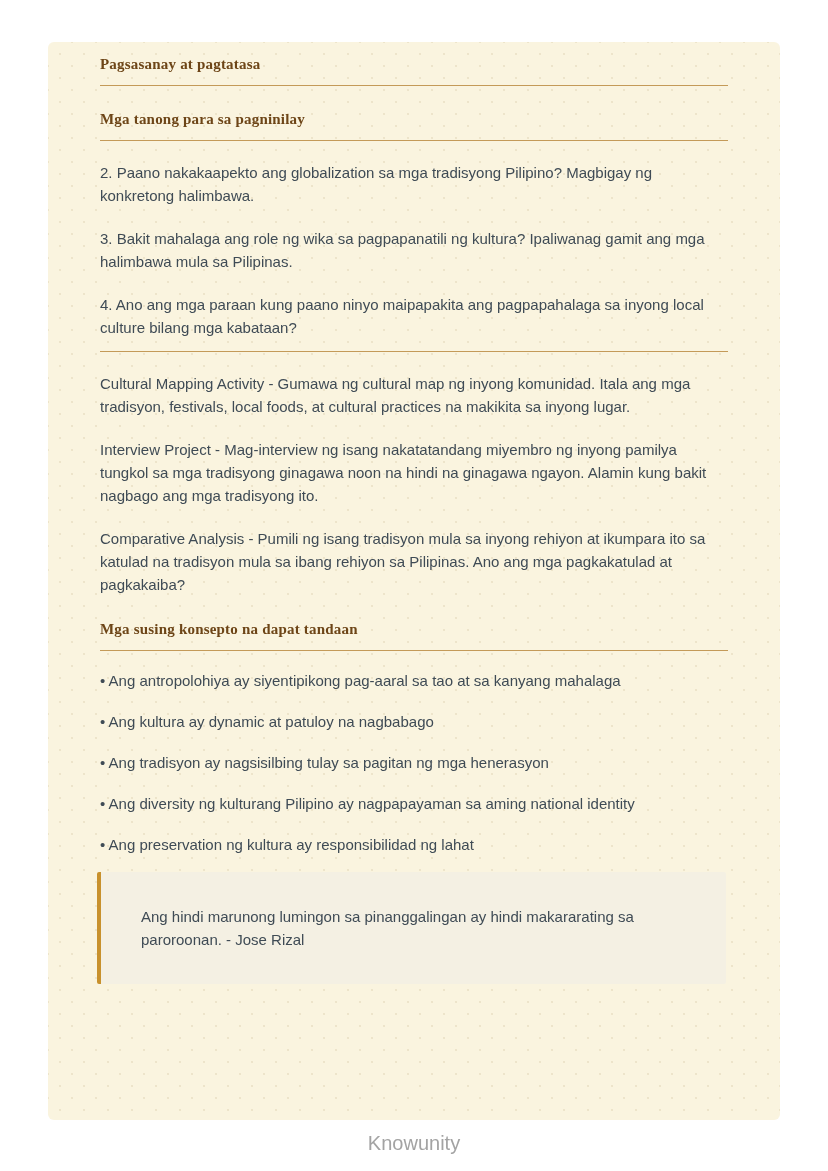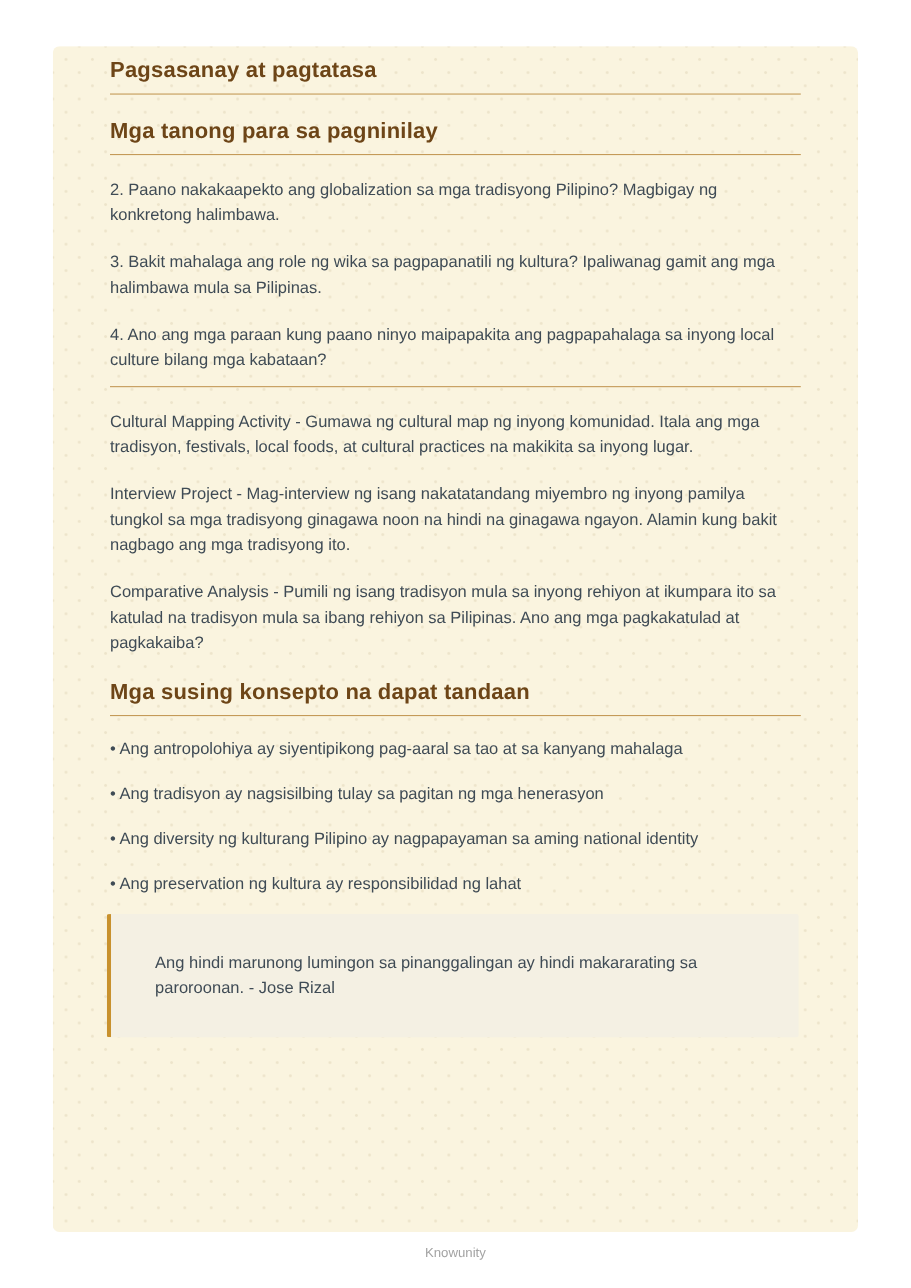--- a/index.html
+++ b/index.html
@@ -33,26 +33,27 @@
     background-color: #faf4df;
     background-image:
       radial-gradient(circle, rgba(186,166,122,0.20) 1px, rgba(0,0,0,0) 1.5px),
       radial-gradient(circle, rgba(186,166,122,0.20) 1px, rgba(0,0,0,0) 1.5px);
     background-size: 24px 24px;
     background-position: 0 0, 12px 12px;
     border-radius: 6px;
     padding: 14px 52px 0 52px;
   }
   h2.section-heading {
-    font-size: 20px;
+    font-size: 15px;
     font-weight: bold;
     color: #6d4517;
     margin: 25px 0 0 0;
     letter-spacing: 0.2px;
     line-height: 17px;
+    font-family: Liberation Serif, serif;
   }
   section.first h2.section-heading {
     margin-top: 0;
   }
   hr.rule {
     border: none;
     border-top: 1px solid #c49a58;
     height: 0;
     margin: 12px 0 6px 0;
   }
@@ -74,21 +75,21 @@
   }
   blockquote.quote p.body {
     margin: 16px;
   }
   .footer {
     position: absolute;
     top: 1132px;
     left: 0;
     width: 828px;
     text-align: center;
-    font-size: 12px;
+    font-size: 20px;
     color: #a3a3a3;
   }
 </style>
 </head>
 <body>
 
 <div class="page-indicator">Page 7 of 7</div>
 
 <div class="card">
 
@@ -109,20 +110,21 @@
     <hr class="rule">
     <p class="body">Cultural Mapping Activity - Gumawa ng cultural map ng inyong komunidad. Itala ang mga tradisyon, festivals, local foods, at cultural practices na makikita sa inyong lugar.</p>
     <p class="body">Interview Project - Mag-interview ng isang nakatatandang miyembro ng inyong pamilya tungkol sa mga tradisyong ginagawa noon na hindi na ginagawa ngayon. Alamin kung bakit nagbago ang mga tradisyong ito.</p>
     <p class="body">Comparative Analysis - Pumili ng isang tradisyon mula sa inyong rehiyon at ikumpara ito sa katulad na tradisyon mula sa ibang rehiyon sa Pilipinas. Ano ang mga pagkakatulad at pagkakaiba?</p>
   </section>
 
   <section>
     <h2 class="section-heading">Mga susing konsepto na dapat tandaan</h2>
     <hr class="rule">
     <p class="body bullet">• Ang antropolohiya ay siyentipikong pag-aaral sa tao at sa kanyang mahalaga</p>
+    <p class="body bullet">• Ang kultura ay dynamic at patuloy na nagbabago</p>
     <p class="body bullet">• Ang tradisyon ay nagsisilbing tulay sa pagitan ng mga henerasyon</p>
     <p class="body bullet">• Ang diversity ng kulturang Pilipino ay nagpapayaman sa aming national identity</p>
     <p class="body bullet">• Ang preservation ng kultura ay responsibilidad ng lahat</p>
   </section>
 
   <blockquote class="quote">
     <p class="body">Ang hindi marunong lumingon sa pinanggalingan ay hindi makararating sa paroroonan. - Jose Rizal</p>
   </blockquote>
 
 </div>

